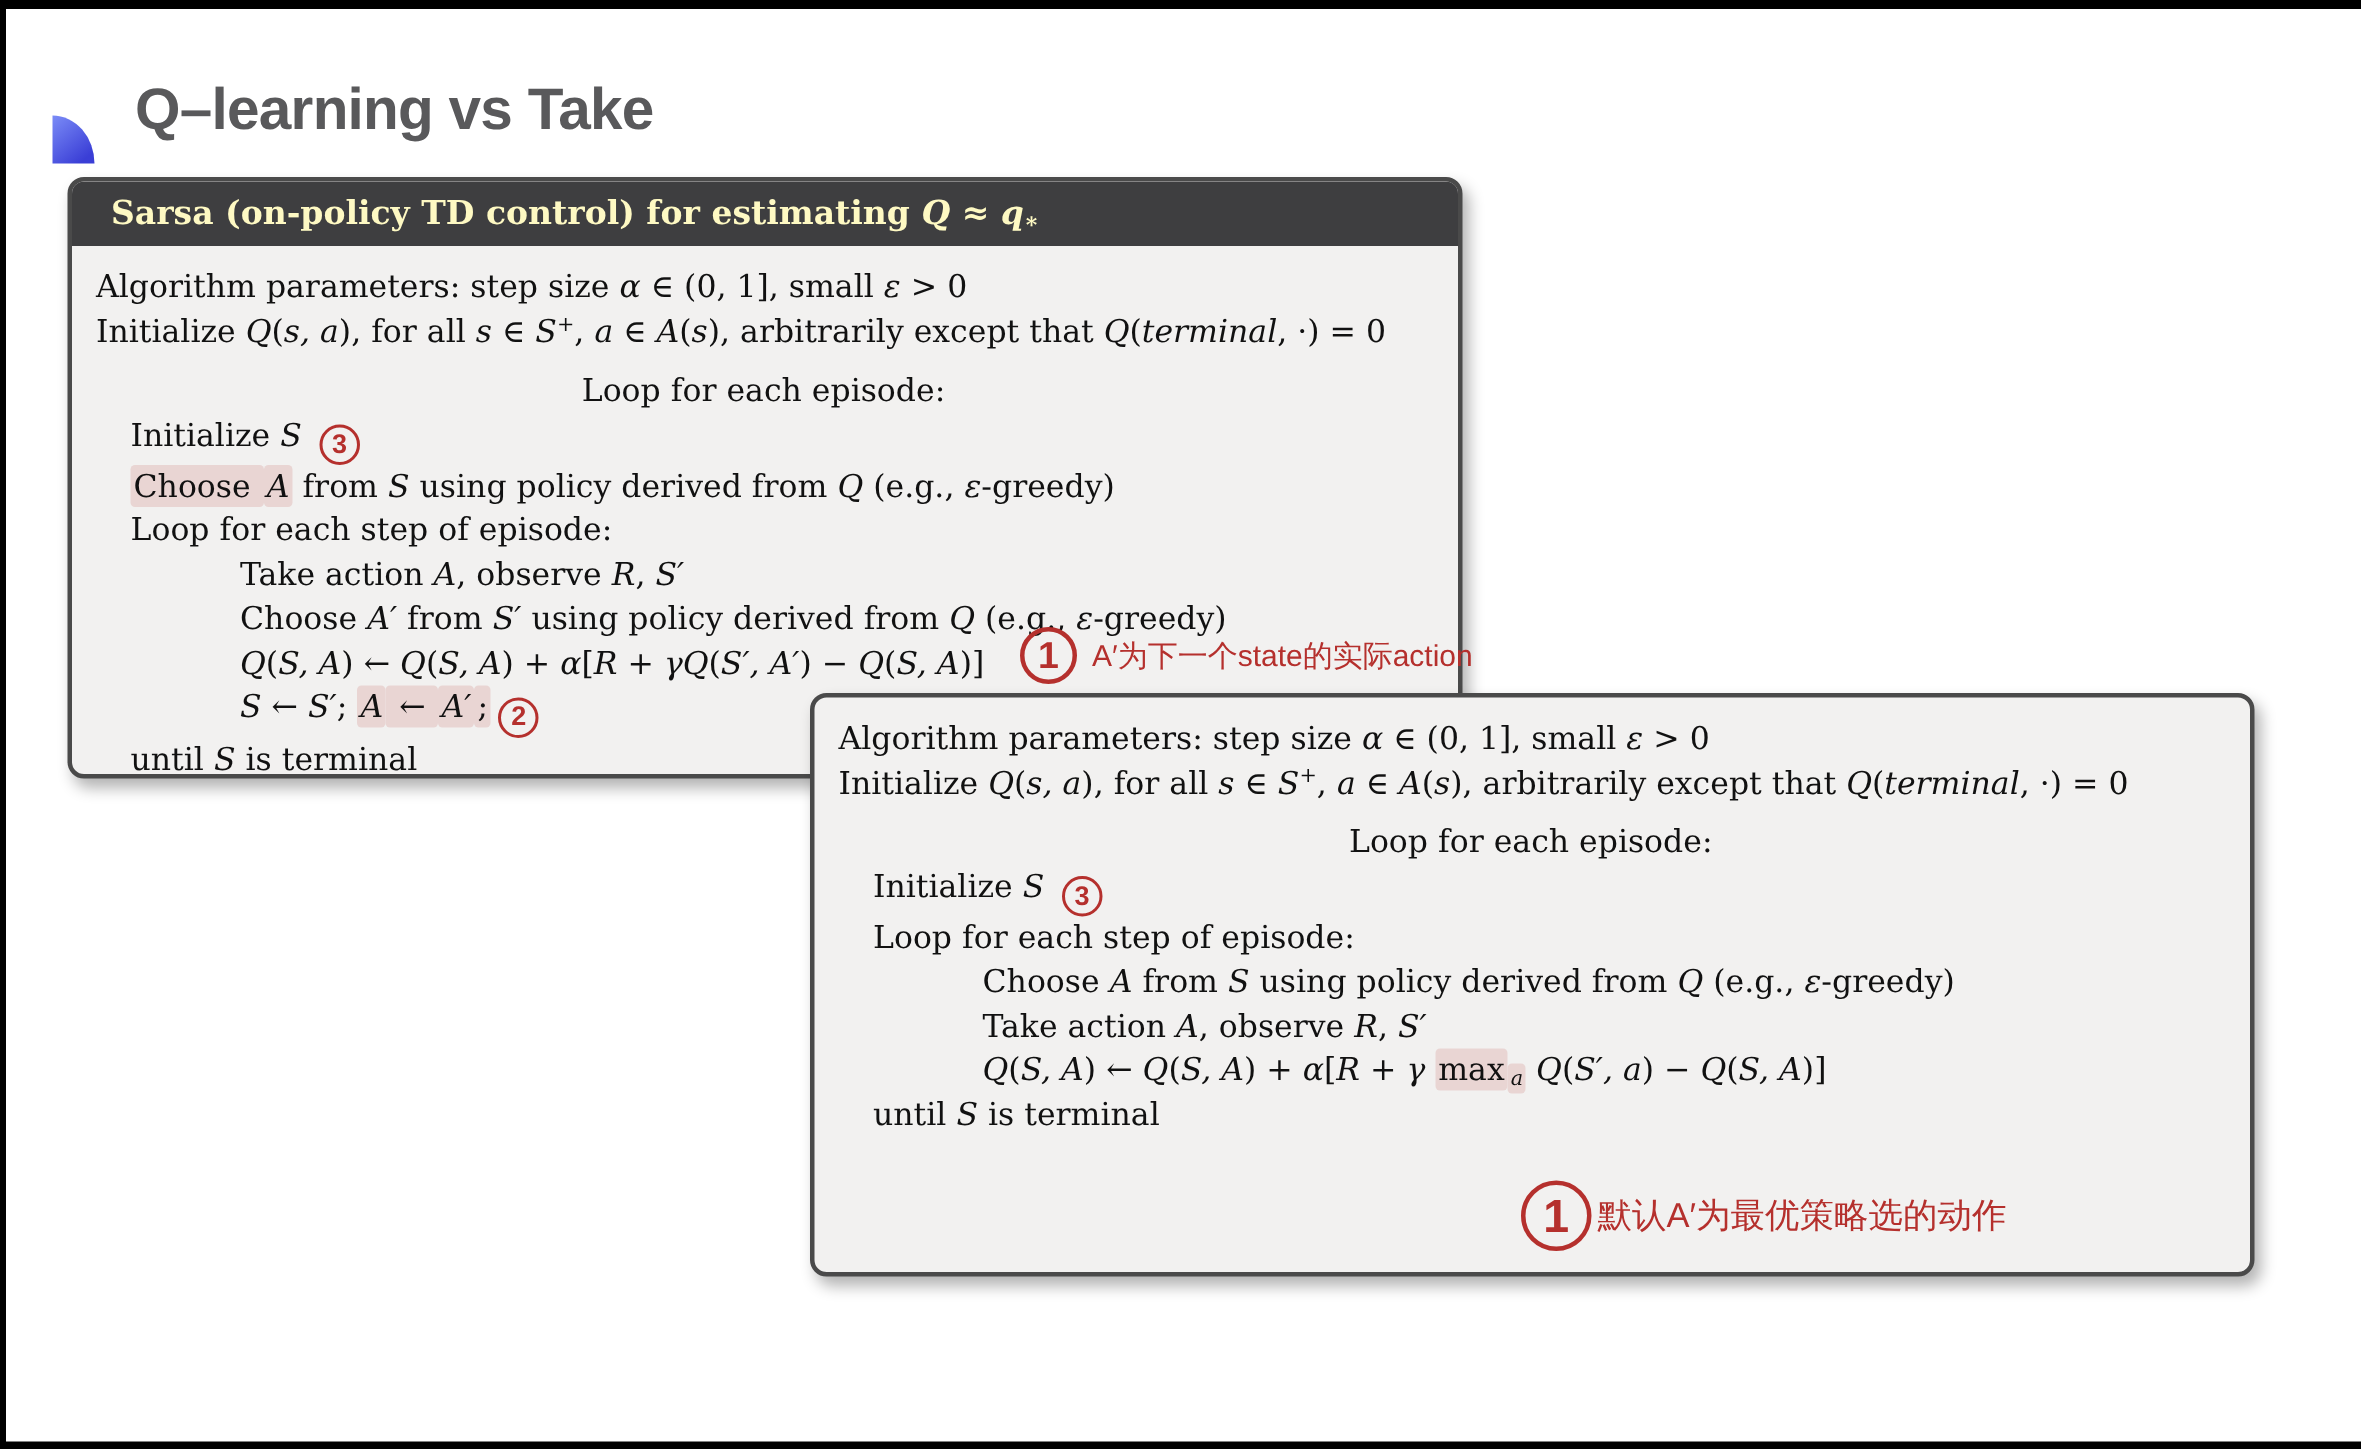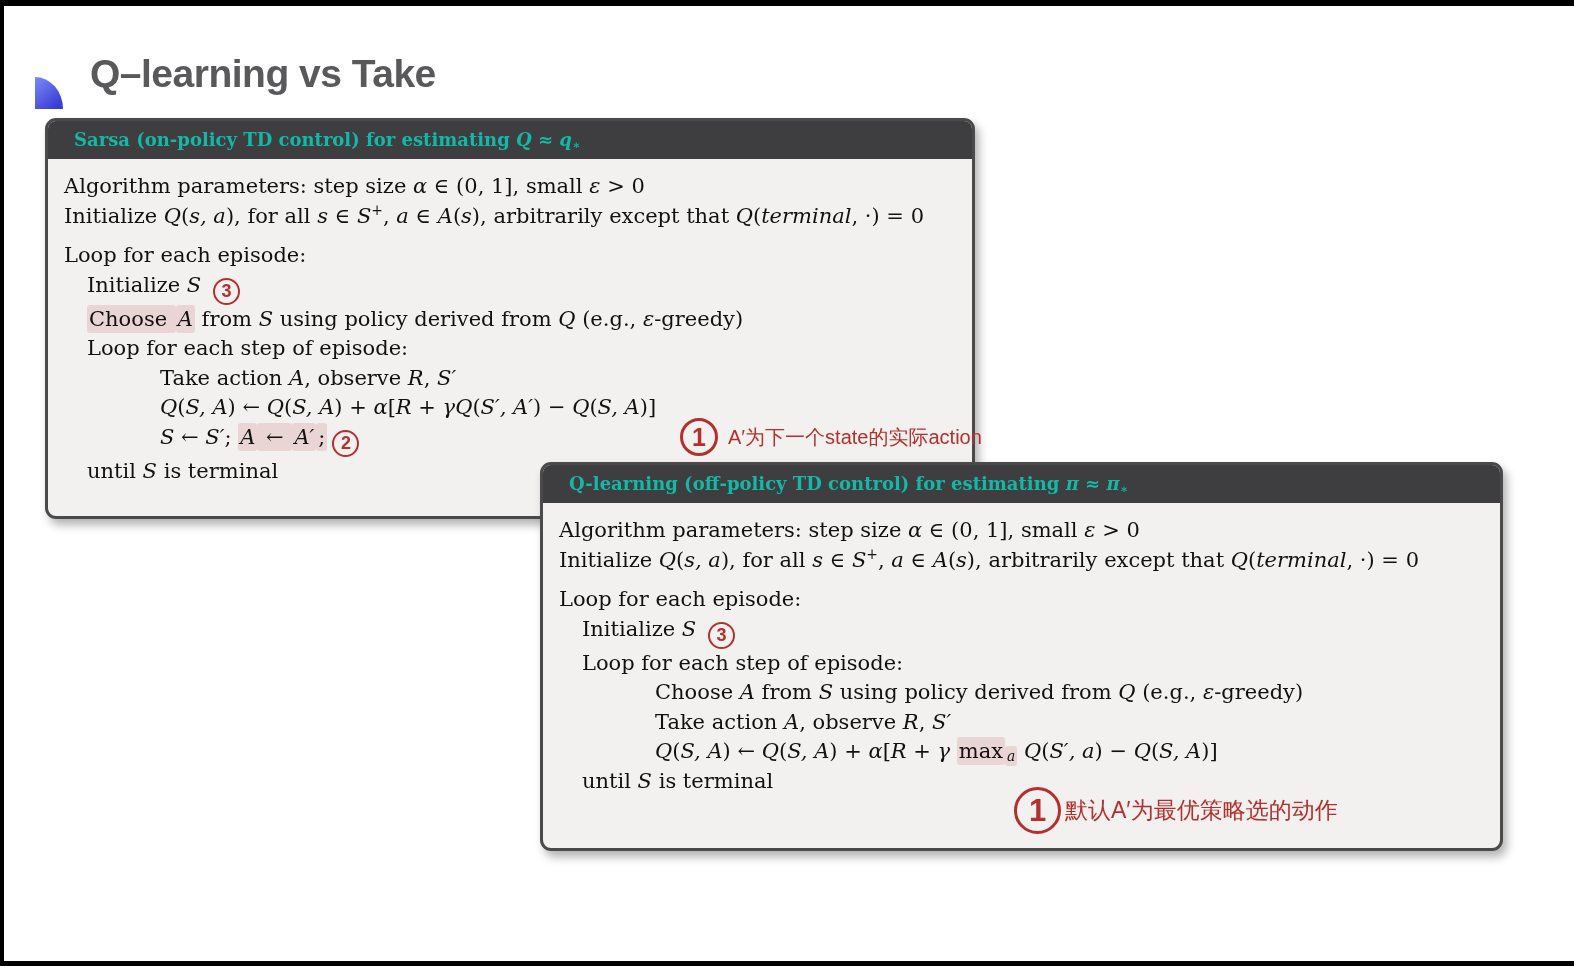--- a/index.html
+++ b/index.html
@@ -16,27 +16,27 @@
   .title { position:absolute; left:86px; top:46px;
            font-family:"Liberation Sans", sans-serif; font-weight:600;
            font-size:39px; color:var(--title_gray, #59595b); letter-spacing:-0.5px; }
 
   
   .algo-box { position:absolute; background:var(--box_bg, #f2f1f0);
               border:3px solid var(--box_border, #4a4a4a); border-radius:11px;
               box-shadow:4px 6px 10px rgba(0,0,0,0.30); overflow:hidden; }
   .sarsa-box { left:41px; top:112px; width:930px; height:401px; z-index:1; }
   .q-box     { left:536px; top:456px; width:963px; height:389px; z-index:2; }
-  .algo-header { background:var(--header_bg, #3e3e40); color:#14b8a6;
-                 font-weight:bold; font-size:18px; padding:8px 26px 9px 26px; }
+  .algo-header { background:var(--header_bg, #3e3e40); color:#fef9c3;
+                 font-weight:bold; font-size:22px; padding:8px 26px 9px 26px; }
   .algo-body { padding:13px 18px 10px 16px; font-size:21px; color:#111; }
   .cl { line-height:29.5px; white-space:nowrap; }
   .cl.ind1 { margin-left:23px; }
   .cl.ind2 { margin-left:96px; }
-  .cl.gap  { margin-top:10px; }
+  .cl.gap  { margin-top:10px;text-align:center; }
 
   .sg.i { font-style:italic; }
   .sg.hl { background:var(--highlight_pink, #e9d5d3); border-radius:3px;
            padding:2px 2px; }
   .sg.sup { font-size:0.66em; vertical-align:0.55em; line-height:0; }
   .sg.sub { font-size:0.66em; vertical-align:-0.22em; line-height:0; }
   .sg.circ { display:inline-flex; width:27px; height:27px; align-items:center;
              justify-content:center; border:2px solid var(--annotation_red,#b5302d);
              border-radius:50%; color:var(--annotation_red,#b5302d);
              font-family:"Liberation Sans", sans-serif; font-size:18px;
@@ -67,28 +67,28 @@
   <section class="algo-box sarsa-box">
     <header class="algo-header"><span class="sg r">Sarsa (on-policy TD control) for estimating </span><span class="sg i">Q</span><span class="sg r"> ≈ </span><span class="sg i">q</span><span class="sg sub">∗</span></header>
     <div class="algo-body">
         <div class="cl ind0"><span class="sg r">Algorithm parameters: step size </span><span class="sg i">α</span><span class="sg r"> ∈ (0, 1], small </span><span class="sg i">ε</span><span class="sg r"> &gt; 0</span></div>
         <div class="cl ind0"><span class="sg r">Initialize </span><span class="sg i">Q</span><span class="sg r">(</span><span class="sg i">s, a</span><span class="sg r">), for all </span><span class="sg i">s</span><span class="sg r"> ∈ </span><span class="sg i">S</span><span class="sg sup">+</span><span class="sg r">, </span><span class="sg i">a</span><span class="sg r"> ∈ </span><span class="sg i">A</span><span class="sg r">(</span><span class="sg i">s</span><span class="sg r">), arbitrarily except that </span><span class="sg i">Q</span><span class="sg r">(</span><span class="sg i">terminal</span><span class="sg r">, ·) = 0</span></div>
         <div class="cl ind0 gap"><span class="sg r">Loop for each episode:</span></div>
         <div class="cl ind1"><span class="sg r">Initialize </span><span class="sg i">S</span><span class="sg r"> </span><span class="sg circ">3</span></div>
         <div class="cl ind1"><span class="sg r hl">Choose </span><span class="sg i hl">A</span><span class="sg r"> from </span><span class="sg i">S</span><span class="sg r"> using policy derived from </span><span class="sg i">Q</span><span class="sg r"> (e.g., </span><span class="sg i">ε</span><span class="sg r">-greedy)</span></div>
         <div class="cl ind1"><span class="sg r">Loop for each step of episode:</span></div>
         <div class="cl ind2"><span class="sg r">Take action </span><span class="sg i">A</span><span class="sg r">, observe </span><span class="sg i">R</span><span class="sg r">, </span><span class="sg i">S′</span></div>
+        <div class="cl ind2"><span class="sg r">Choose </span><span class="sg i">A′</span><span class="sg r"> from </span><span class="sg i">S′</span><span class="sg r"> using policy derived from </span><span class="sg i">Q</span><span class="sg r"> (e.g., </span><span class="sg i">ε</span><span class="sg r">-greedy)</span></div>
         <div class="cl ind2"><span class="sg i">Q</span><span class="sg r">(</span><span class="sg i">S, A</span><span class="sg r">) ← </span><span class="sg i">Q</span><span class="sg r">(</span><span class="sg i">S, A</span><span class="sg r">) + </span><span class="sg i">α</span><span class="sg r">[</span><span class="sg i">R</span><span class="sg r"> + </span><span class="sg i">γQ</span><span class="sg r">(</span><span class="sg i">S′, A′</span><span class="sg r">) − </span><span class="sg i">Q</span><span class="sg r">(</span><span class="sg i">S, A</span><span class="sg r">)]</span></div>
         <div class="cl ind2"><span class="sg i">S</span><span class="sg r"> ← </span><span class="sg i">S′</span><span class="sg r">; </span><span class="sg i hl">A</span><span class="sg r hl"> ← </span><span class="sg i hl">A′</span><span class="sg r hl">;</span><span class="sg circ">2</span></div>
         <div class="cl ind1"><span class="sg r">until </span><span class="sg i">S</span><span class="sg r"> is terminal</span></div>
       </div>
   </section>
 
   <section class="algo-box q-box">
-    <header class="algo-header"><span class="sg r">Q-learning (off-policy TD control) for estimating </span><span class="sg i">π</span><span class="sg r"> ≈ </span><span class="sg i">π</span><span class="sg sub">∗</span></header>
     <div class="algo-body">
         <div class="cl ind0"><span class="sg r">Algorithm parameters: step size </span><span class="sg i">α</span><span class="sg r"> ∈ (0, 1], small </span><span class="sg i">ε</span><span class="sg r"> &gt; 0</span></div>
         <div class="cl ind0"><span class="sg r">Initialize </span><span class="sg i">Q</span><span class="sg r">(</span><span class="sg i">s, a</span><span class="sg r">), for all </span><span class="sg i">s</span><span class="sg r"> ∈ </span><span class="sg i">S</span><span class="sg sup">+</span><span class="sg r">, </span><span class="sg i">a</span><span class="sg r"> ∈ </span><span class="sg i">A</span><span class="sg r">(</span><span class="sg i">s</span><span class="sg r">), arbitrarily except that </span><span class="sg i">Q</span><span class="sg r">(</span><span class="sg i">terminal</span><span class="sg r">, ·) = 0</span></div>
         <div class="cl ind0 gap"><span class="sg r">Loop for each episode:</span></div>
         <div class="cl ind1"><span class="sg r">Initialize </span><span class="sg i">S</span><span class="sg r"> </span><span class="sg circ">3</span></div>
         <div class="cl ind1"><span class="sg r">Loop for each step of episode:</span></div>
         <div class="cl ind2"><span class="sg r">Choose </span><span class="sg i">A</span><span class="sg r"> from </span><span class="sg i">S</span><span class="sg r"> using policy derived from </span><span class="sg i">Q</span><span class="sg r"> (e.g., </span><span class="sg i">ε</span><span class="sg r">-greedy)</span></div>
         <div class="cl ind2"><span class="sg r">Take action </span><span class="sg i">A</span><span class="sg r">, observe </span><span class="sg i">R</span><span class="sg r">, </span><span class="sg i">S′</span></div>
         <div class="cl ind2"><span class="sg i">Q</span><span class="sg r">(</span><span class="sg i">S, A</span><span class="sg r">) ← </span><span class="sg i">Q</span><span class="sg r">(</span><span class="sg i">S, A</span><span class="sg r">) + </span><span class="sg i">α</span><span class="sg r">[</span><span class="sg i">R</span><span class="sg r"> + </span><span class="sg i">γ </span><span class="sg r hl">max</span><span class="sg sub hl i">a</span><span class="sg r"> </span><span class="sg i">Q</span><span class="sg r">(</span><span class="sg i">S′, a</span><span class="sg r">) − </span><span class="sg i">Q</span><span class="sg r">(</span><span class="sg i">S, A</span><span class="sg r">)]</span></div>
         <div class="cl ind1"><span class="sg r">until </span><span class="sg i">S</span><span class="sg r"> is terminal</span></div>

